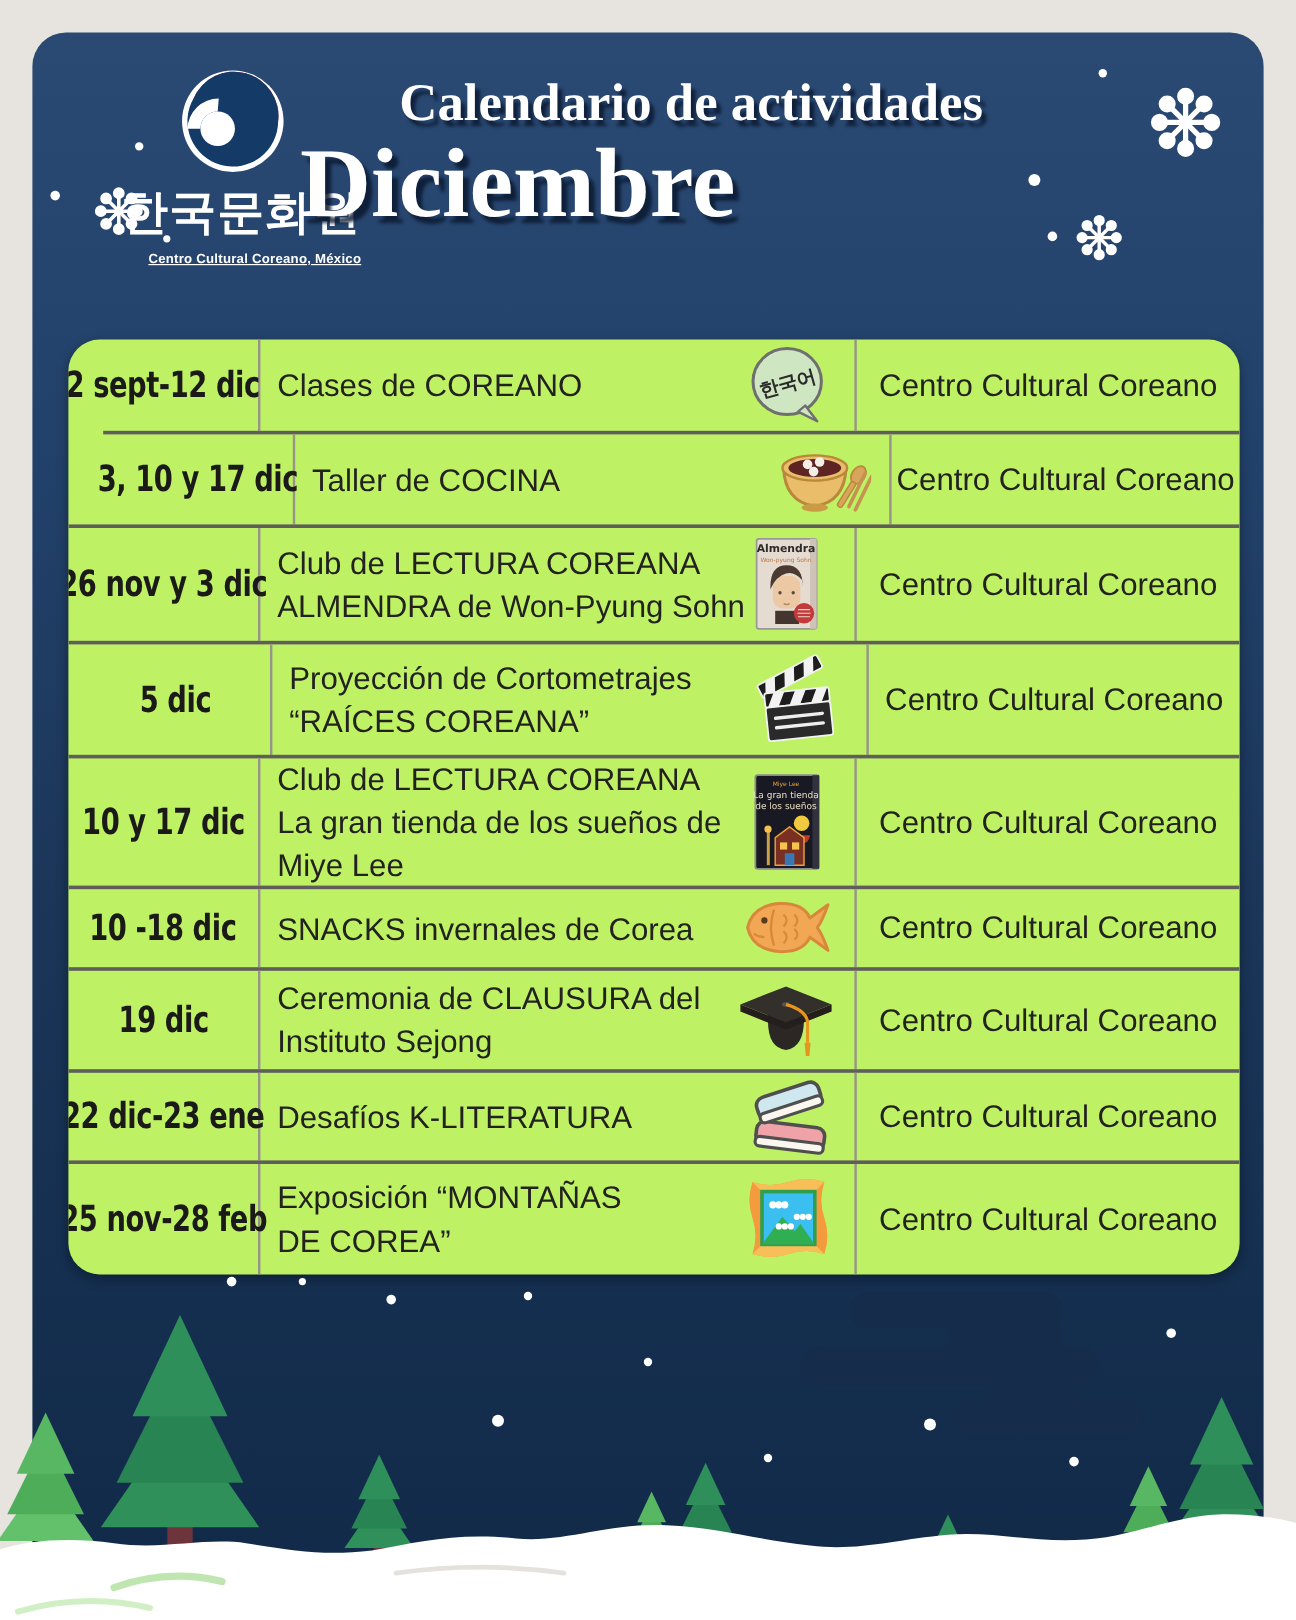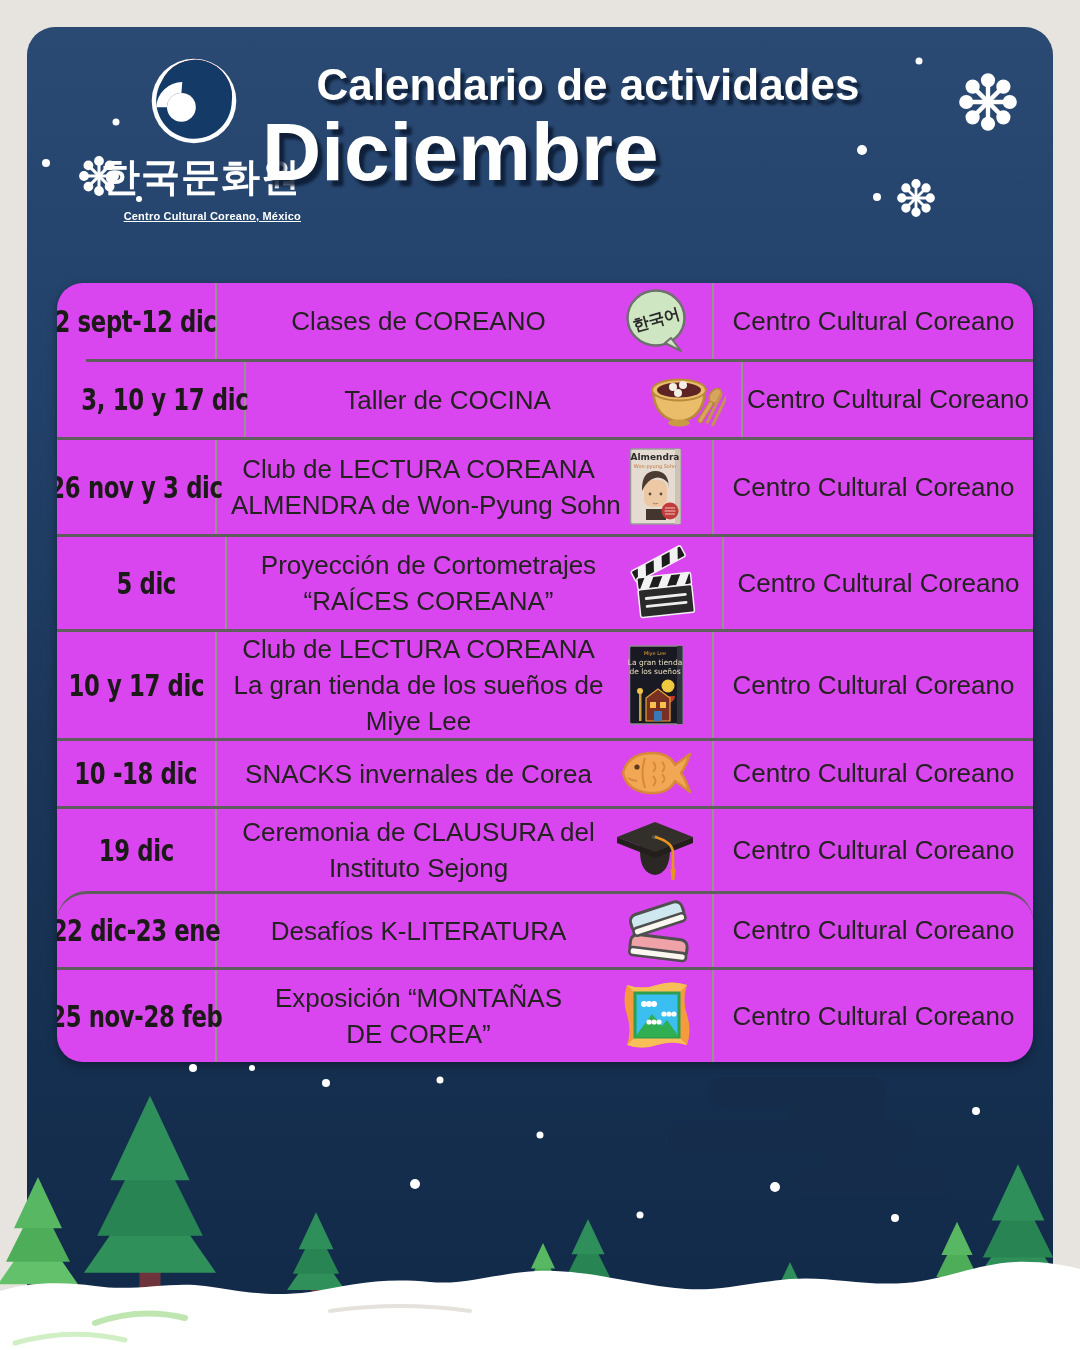--- a/index.html
+++ b/index.html
@@ -15,51 +15,51 @@
     background:linear-gradient(180deg,#2b4a73 0%,#22416a 28%,#1b3659 55%,#152f50 80%,#122a48 100%);
   }
   .header-deco { position:absolute; left:0; top:0; }
   
   .logo-block { position:absolute; left:86px; top:56px; width:215px; text-align:right; color:#fff; }
   .logo-block svg { display:block; margin:0 auto; }
   .org-kr { font-size:39px; font-weight:bold; margin-top:4px; letter-spacing:1px;
             font-family:"DejaVu Sans","Liberation Sans",sans-serif; }
   .org-sub { font-size:11px; font-weight:bold; margin-top:6px; letter-spacing:0.2px;text-decoration:underline; }
   
-  .titles { position:absolute; left:248px; top:60px; width:680px; color:#fff;
-            font-family:Liberation Sans, sans-serif; }
+  .titles { position:absolute; left:236px; top:60px; width:680px; color:#fff;
+            font-family:Liberation Serif, serif; }
   .title-1 { font-size:44px; font-weight:bold; text-align:center; white-space:nowrap;
              text-shadow:4px 5px 3px rgba(10,25,48,0.85); }
   .title-2 { display:flex; align-items:baseline; margin-top:0px; padding-left:14px; }
   .month { font-size:82px; font-weight:bold; line-height:1.02; white-space:nowrap;
            text-shadow:5px 6px 3px rgba(10,25,48,0.85); }
   .year { font-size:55px; font-weight:bold; margin-left:22px;
           text-shadow:4px 5px 3px rgba(10,25,48,0.85); }
   
   .table {
     position:absolute; left:57px; top:283px; width:976px; height:779px;
-    background:#d946ef; border-radius:26px; overflow:hidden;
+    background:#bef264; border-radius:26px; overflow:hidden;
     box-shadow:0 3px 10px rgba(0,0,0,0.35);
     display:flex; flex-direction:column;
   }
   .row { display:flex; align-items:stretch; flex:none; }
   .row + .row { border-top:3px solid #5f5e5c; }
   .cell { display:flex; align-items:center; }
   .cell.date {
     width:160px; flex:none; justify-content:center;
     border-right:2px solid #97948c;
   }
   .date-text {
     display:inline-block; transform:scaleX(0.76);
     font-size:30px; font-weight:bold; color:#1b1a18; white-space:nowrap;
     font-family:"DejaVu Sans","Liberation Sans",sans-serif; letter-spacing:-0.5px;
   }
   .cell.activity { width:497px; flex:none; border-right:2px solid #97948c; padding:6px 4px 6px 14px; }
   .activity-text { flex:1; min-width:0; font-size:26px; color:#232220; line-height:36px; }
-  .activity-text div { white-space:nowrap;text-align:center; }
+  .activity-text div { white-space:nowrap; }
   .activity-icon { width:102px; flex:none; display:flex; align-items:center; justify-content:center; }
   .cell.location { flex:1; justify-content:center; font-size:26px; color:#232220; text-align:center; }
   .footer-scene { position:absolute; left:0; top:1055px; }
 </style>
 </head>
 <body>
 
 <div class="page">
 
   <div class="card"></div>
@@ -290,21 +290,21 @@
     <path d="M4 20 L4 26 L42 41 L80 26 L80 20 L42 35 Z" fill="#241f1c"></path>
     <ellipse cx="42" cy="20" rx="3.4" ry="2" fill="#55504a"></ellipse>
     <path d="M42 20 Q60 25 60 36 L60 52" stroke="#e8951e" stroke-width="2.6" fill="none"></path>
     <path d="M57.5 52 h5 l-1 11 h-3 Z" fill="#e8951e"></path>
             </svg>
           </div>
     </div>
     <div class="cell location">Centro Cultural Coreano</div>
   </div>
 
-  <div class="row" style="height: 76px; border-radius: 30px;">
+  <div class="row" style="height: 76px;">
     <div class="cell date">
       <span class="date-text">22 dic-23 ene</span>
     </div>
     <div class="cell activity">
       <div class="activity-text">
             <div>Desafíos K-LITERATURA</div>
           </div>
       <div class="activity-icon">
             <svg width="74" height="72" viewBox="0 0 74 72">
     <g transform="rotate(7 38 52)">

